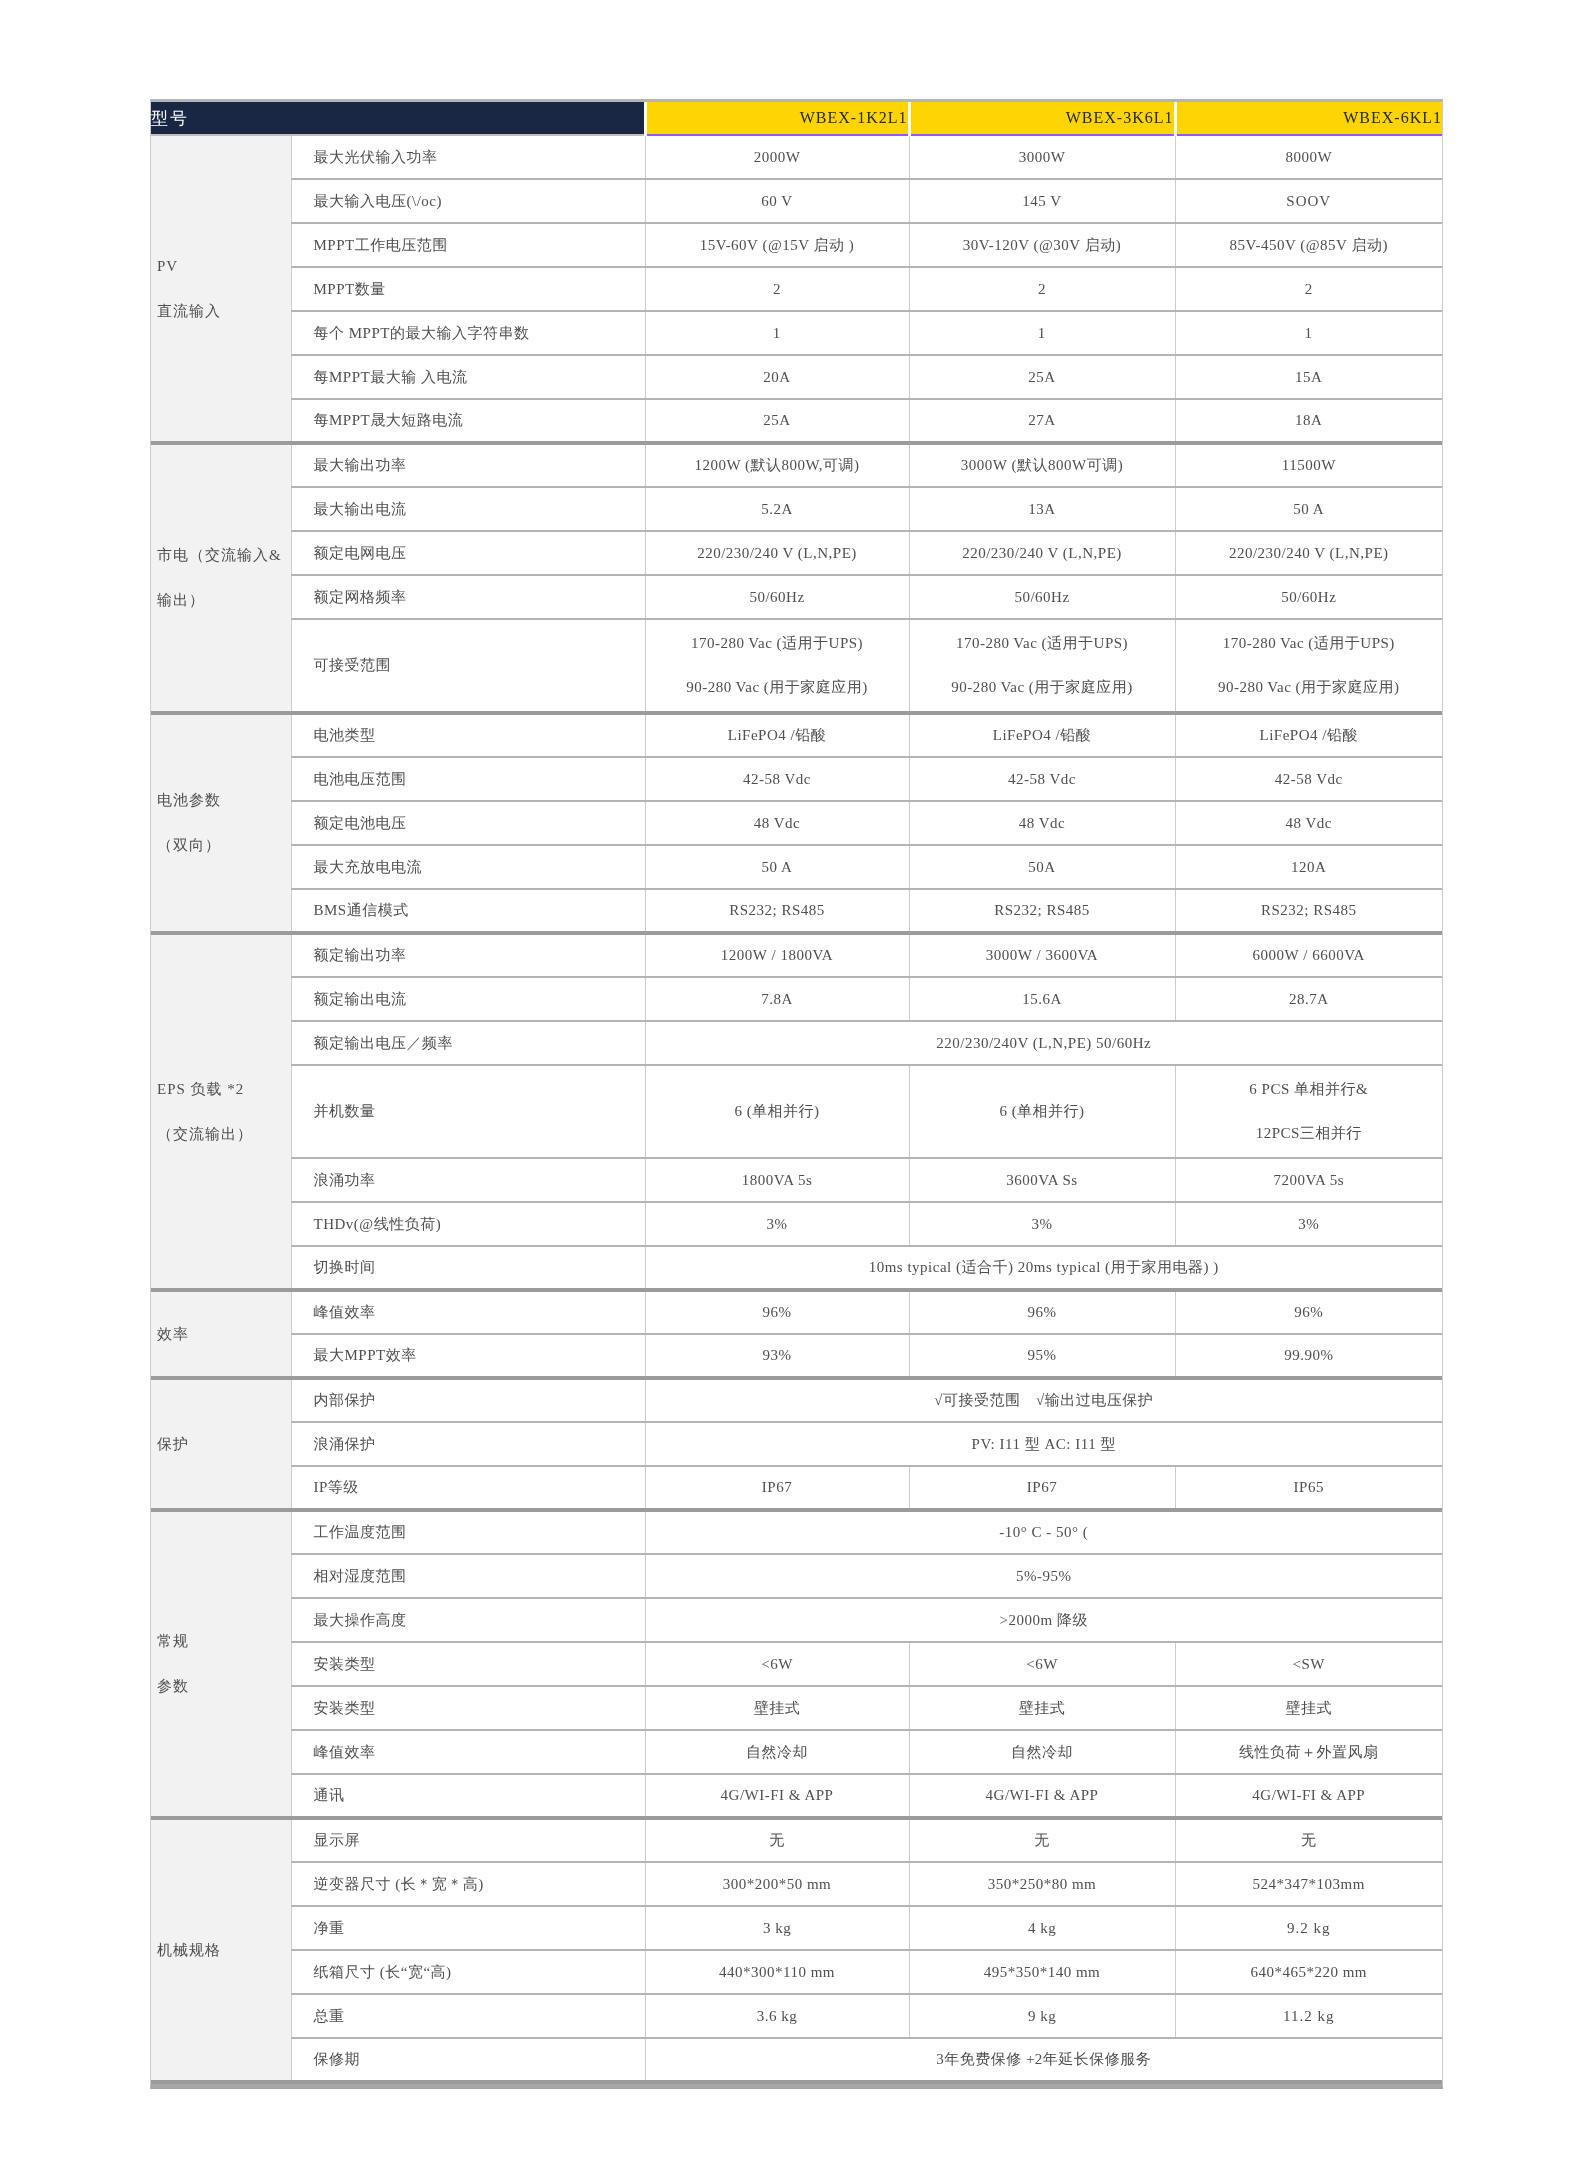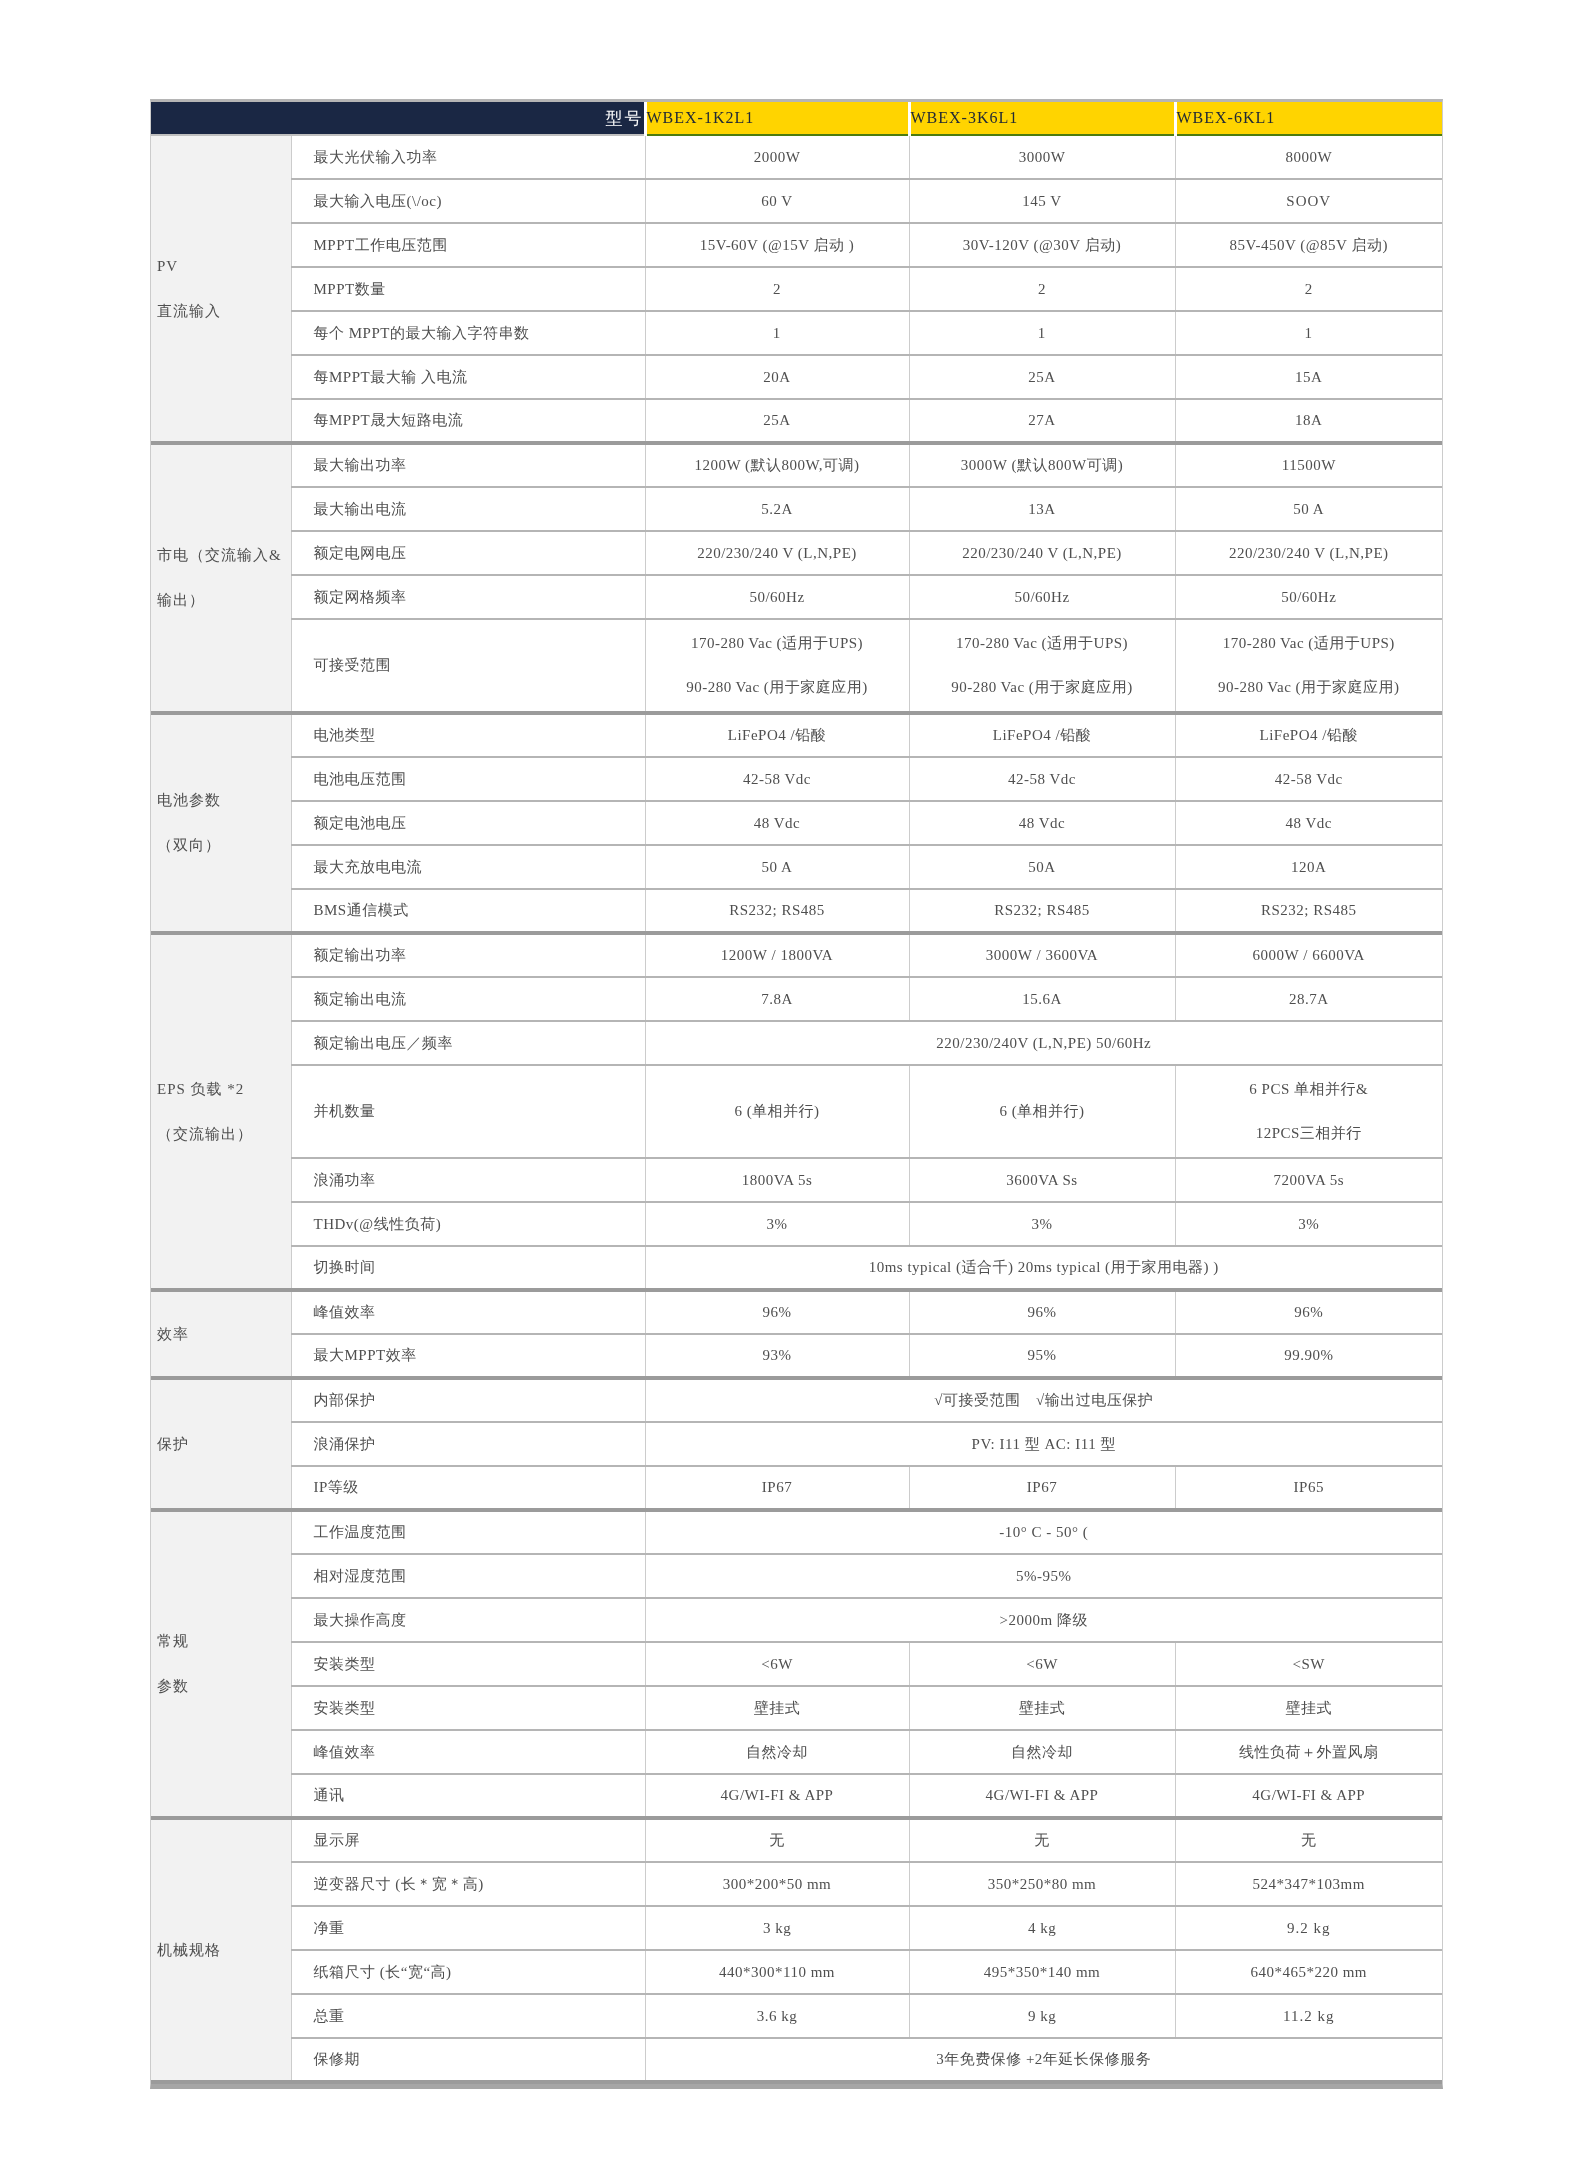--- a/index.html
+++ b/index.html
@@ -28,28 +28,28 @@
   table{border-collapse:collapse;table-layout:fixed;width:100%;}
   col.c-group{width:140px;}
   col.c-param{width:354px;}
   col.c-v1{width:264px;}
   col.c-v2{width:266px;}
   col.c-v3{width:267px;}
   thead tr{height:33px;}
   th{font-weight:normal;padding:0;}
   th.model-th{
     background:var(--navy);color:#ffffff;
-    font-size:17px;letter-spacing:2px;text-align:right;
+    font-size:17px;letter-spacing:2px;text-align:left;
     border-bottom:2px solid #BFBFBF;
   }
   th.brand-th{
     background:var(--yellow);color:#222a35;
-    font-size:16px;letter-spacing:1px;text-align:left;
+    font-size:16px;letter-spacing:1px;text-align:right;
     border-left:3px solid #ffffff;
-    border-bottom:2px solid #4d7c0f;
+    border-bottom:2px solid #8b5cf6;
   }
   tbody tr{height:44px;}
   tbody tr.tall{height:88px;}
   td{
     padding:2px 6px;vertical-align:middle;
     font-size:15px;line-height:1.35;
     border-bottom:2px solid var(--line);
     white-space:pre-line;
     overflow:hidden;
   }

